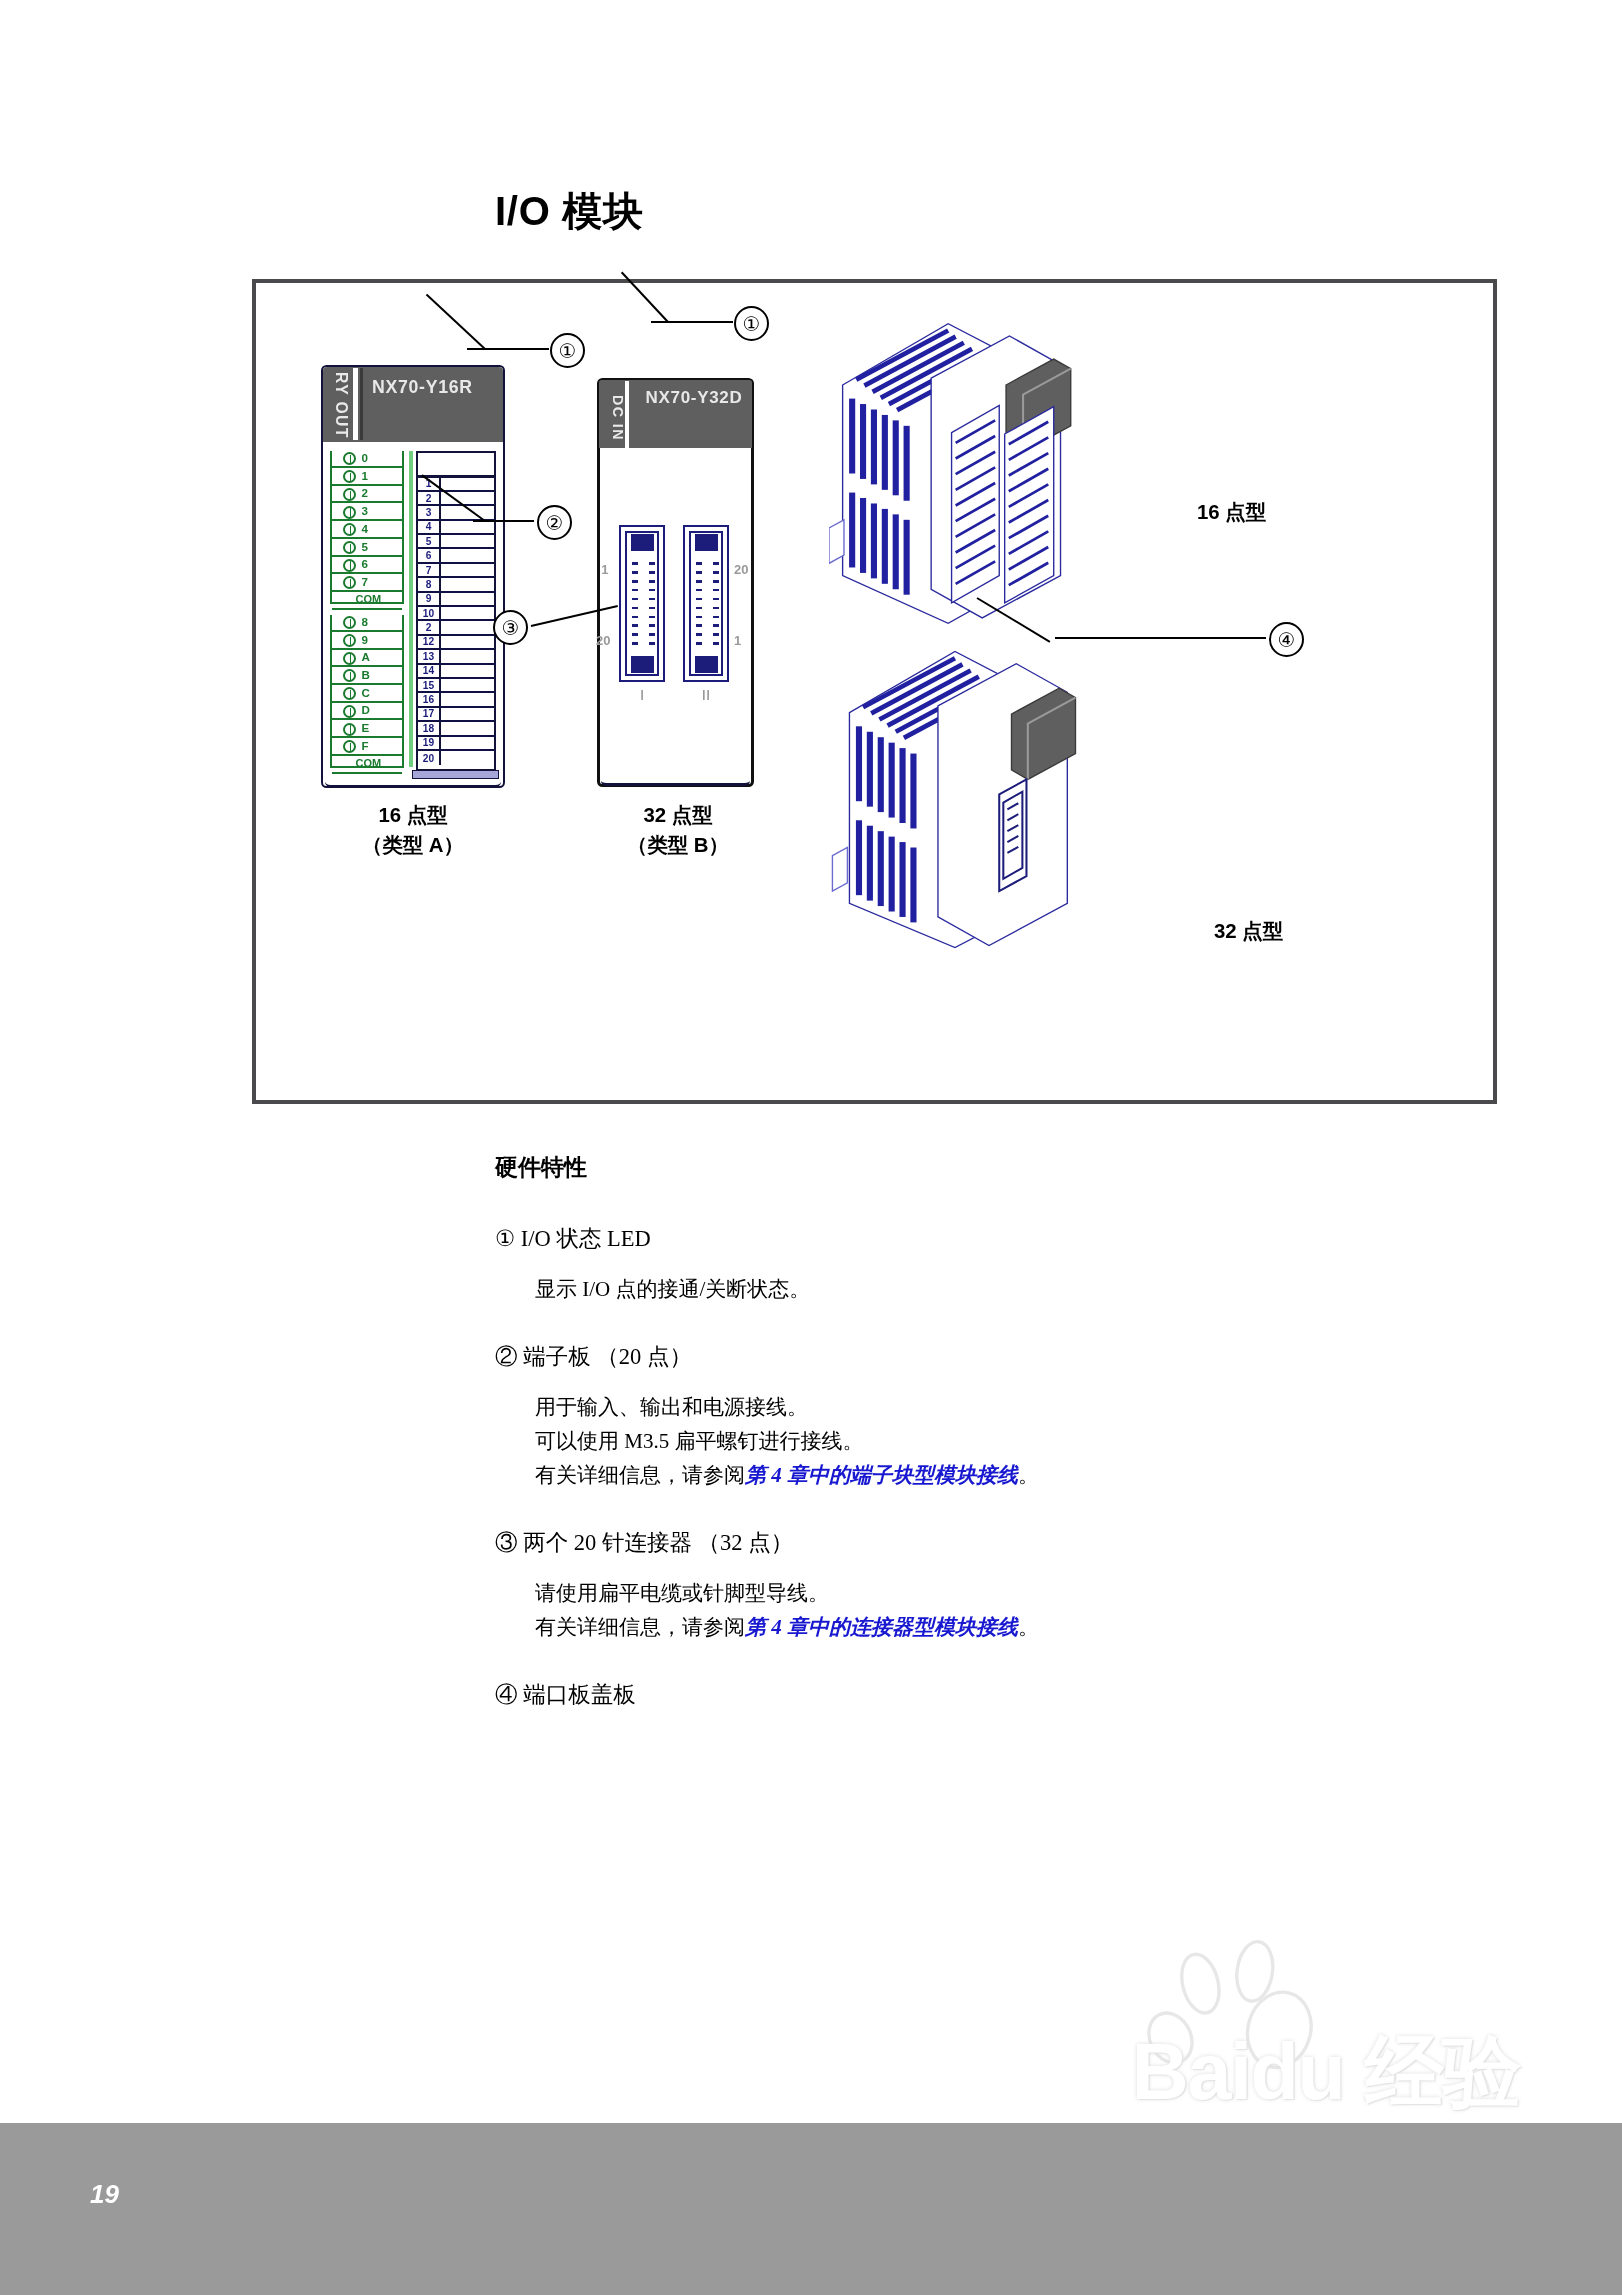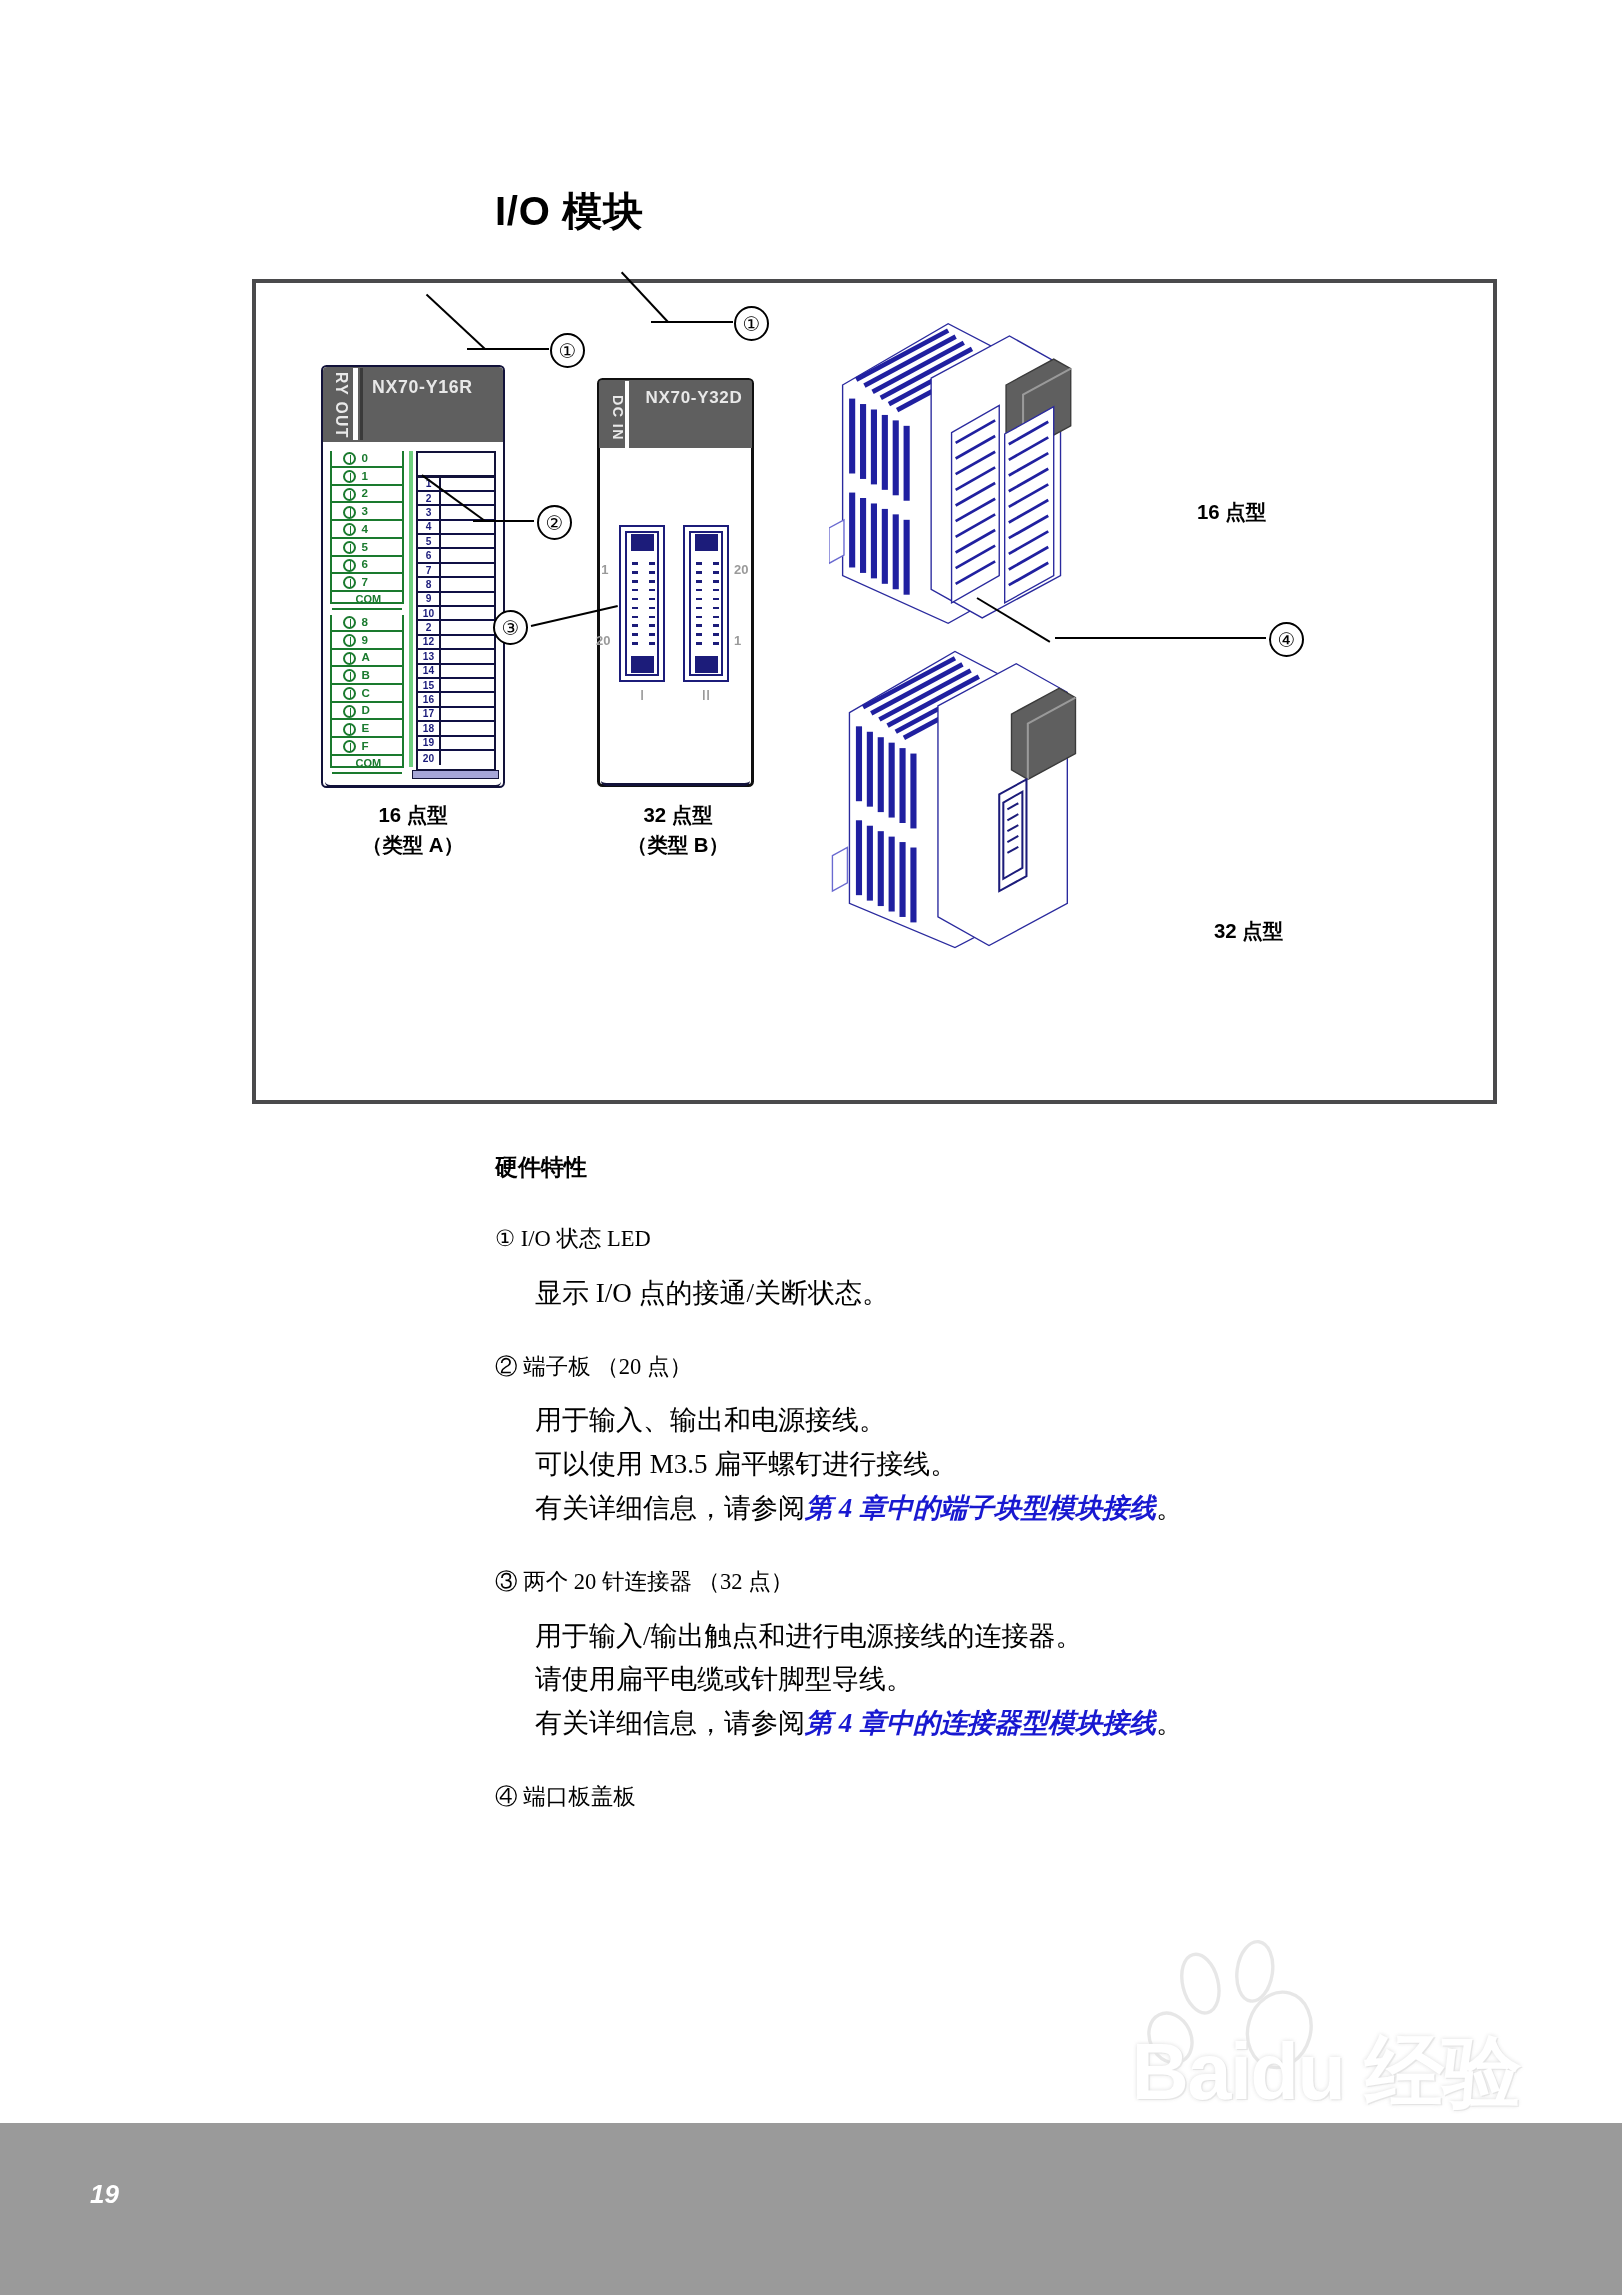--- a/index.html
+++ b/index.html
@@ -147,21 +147,21 @@
     position:absolute;width:31px;height:31px;border:2px solid #000;border-radius:50%;
     font-size:20px;display:flex;align-items:center;justify-content:center;background:#fff;
   }
   .leader{position:absolute;background:#000;height:2px;transform-origin:left center;}
 
   
   #features{position:absolute;left:495px;top:1152px;width:968px;}
   #features h2{margin:0 0 40px 0;font-size:23px;font-weight:bold;}
   .feat{margin-bottom:12.3px;font-family:Liberation Serif, serif;}
   .feat-title{font-size:22.5px;margin-bottom:17.7px;white-space:nowrap;}
-  .feat-body{margin-left:40px;font-size:27px;line-height:1.62;}
+  .feat-body{margin-left:40px;font-size:21px;line-height:1.62;}
   .feat-body div{white-space:nowrap;}
   .xref{color:#1818d0;font-style:italic;font-weight:bold;}
   .feat-spacer{height:23px;}
 
   
   #footer-bar{
     position:absolute;left:0;bottom:0;width:1622px;height:172px;background:#9a9a9a;
   }
   #page-number{
     position:absolute;left:90px;bottom:85px;color:#fff;font-size:26px;font-style:italic;font-weight:bold;
@@ -640,21 +640,20 @@
     </div>
   </div>
   <div class="feat-spacer"></div>
 
   <div class="feat">
     <div class="feat-title">
       <span>③</span>
       <span>两个 20 针连接器 （32 点）</span>
     </div>
     <div class="feat-body">
-      <div>用于输入/输出触点和进行电源接线的连接器。</div>
       <div>请使用扁平电缆或针脚型导线。</div>
       <div><span>有关详细信息，请参阅</span><span class="xref">第 4 章中的连接器型模块接线</span><span>。</span></div>
     </div>
   </div>
   <div class="feat-spacer"></div>
 
   <div class="feat">
     <div class="feat-title">
       <span>④</span>
       <span>端口板盖板</span>

